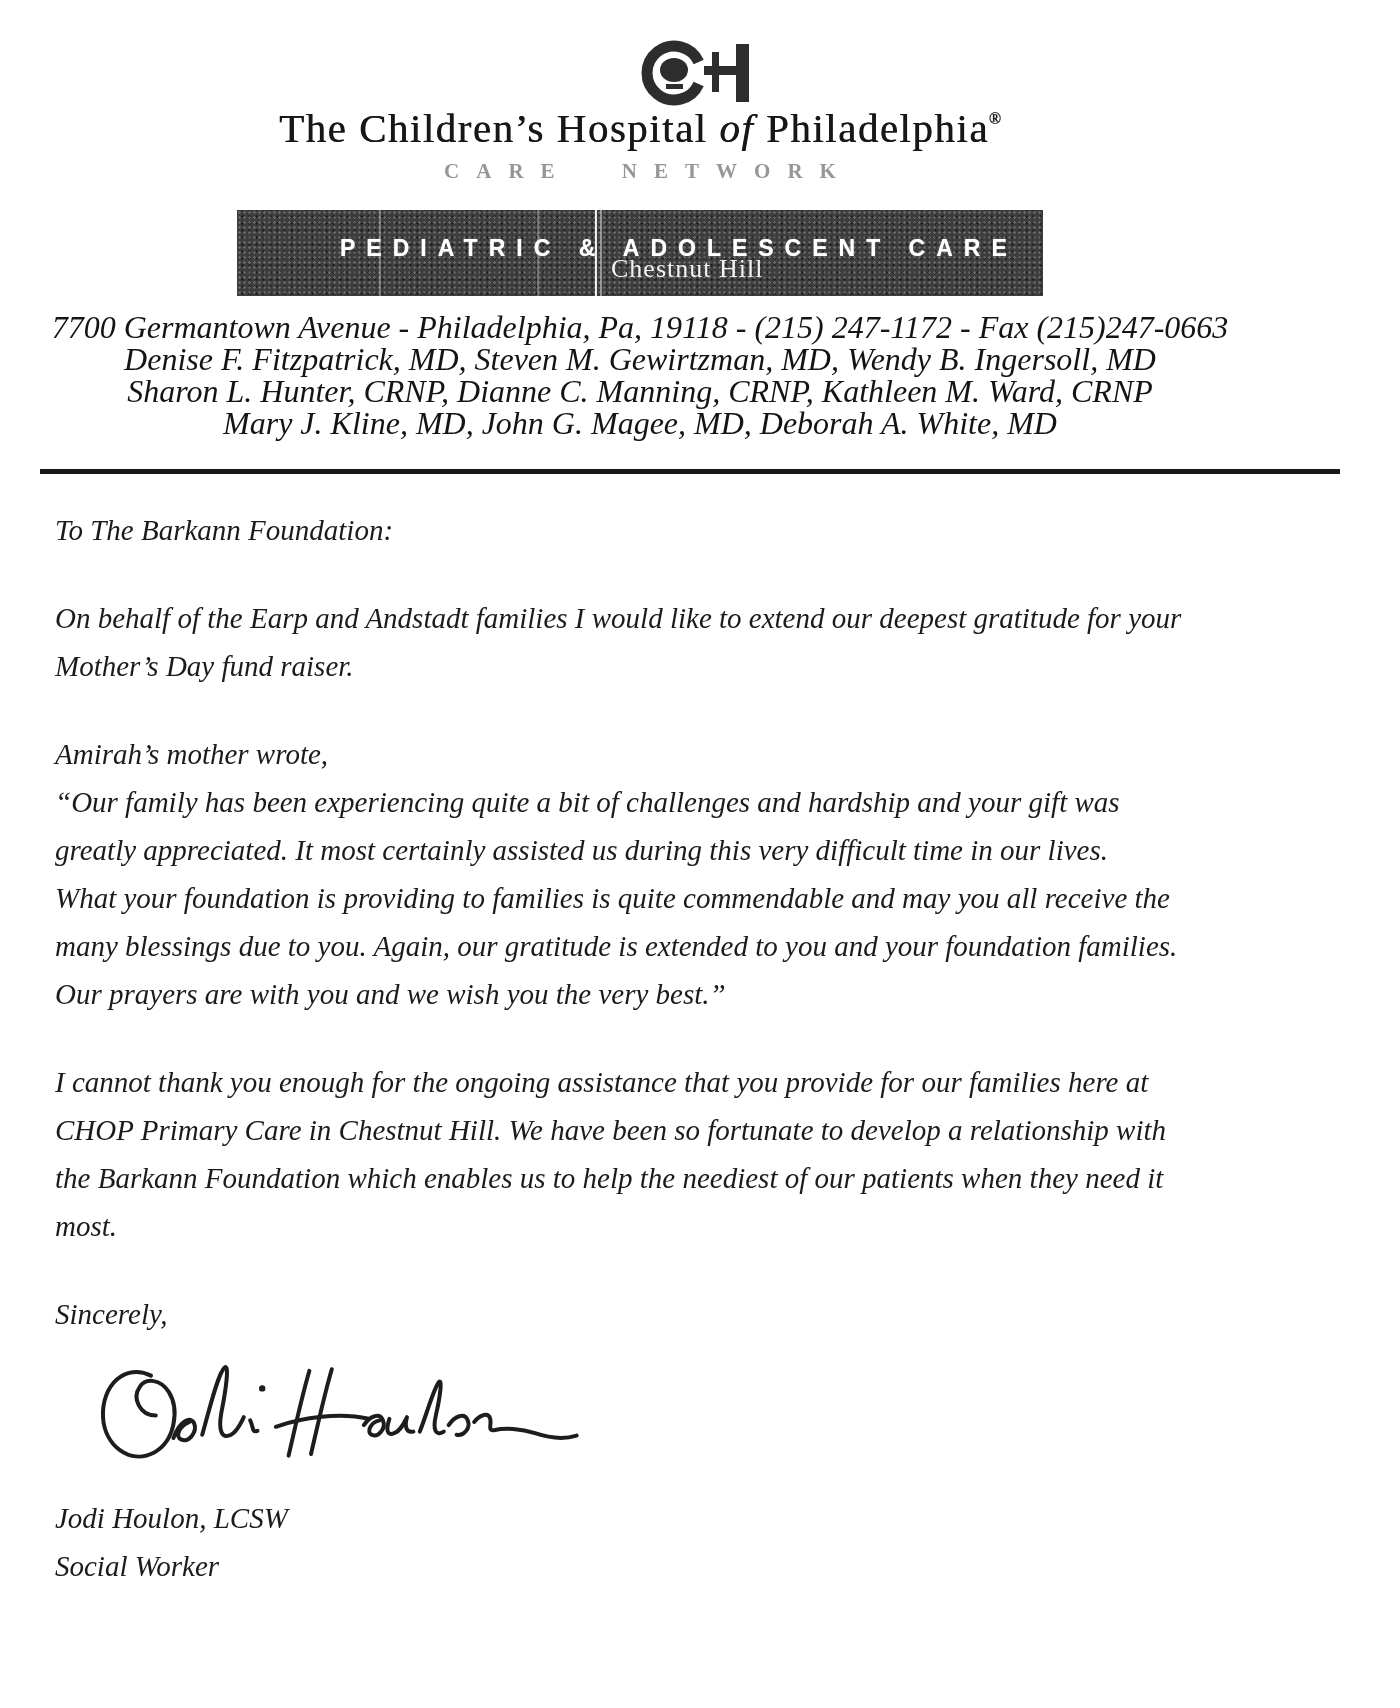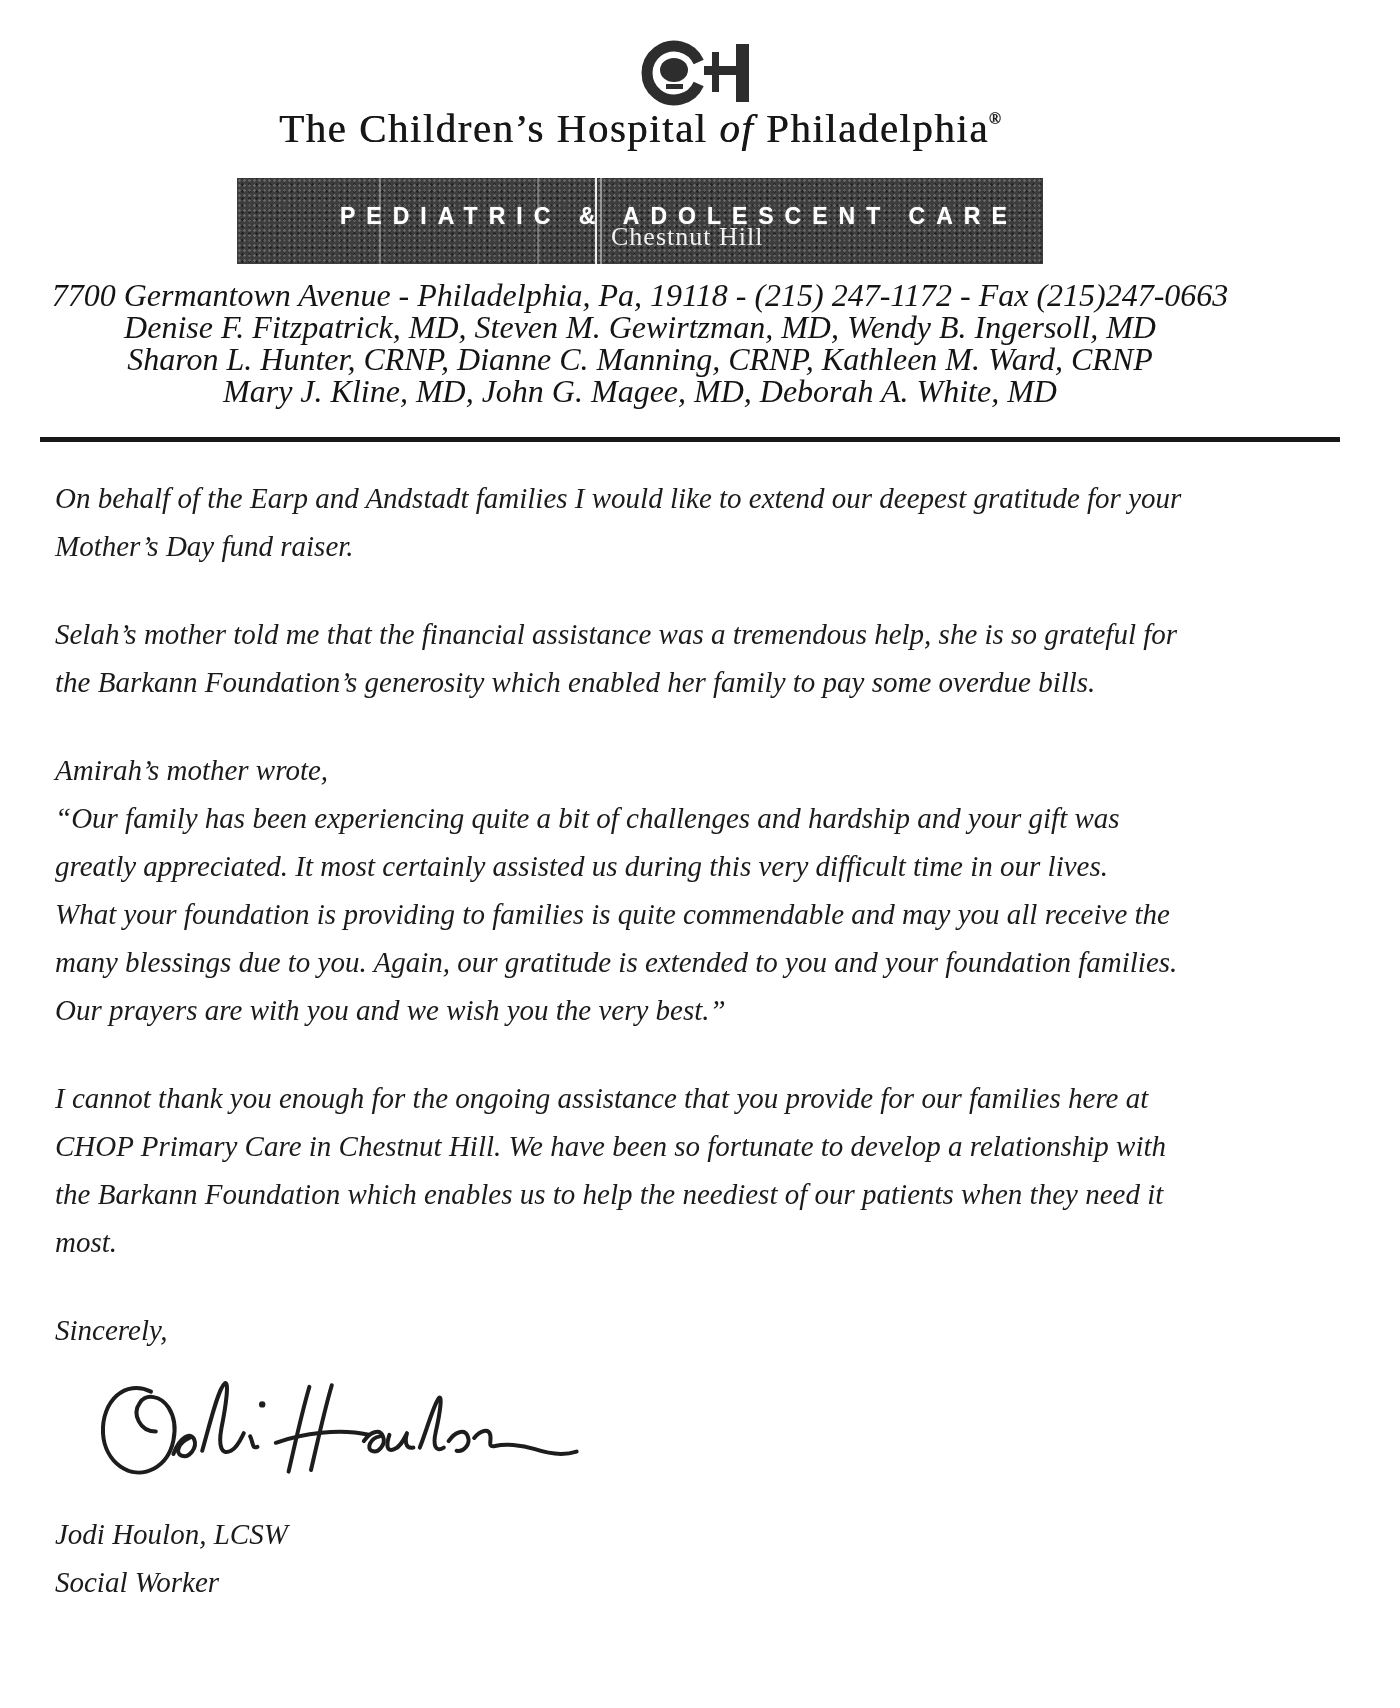--- a/index.html
+++ b/index.html
@@ -88,20 +88,21 @@
         <rect class="ink" x="100" y="8" width="13" height="58"></rect>
       </svg>
     </div>
 
     <h1 class="hospital-name">
       <span>The Children’s Hospital</span>
       <span class="of">of</span>
       <span>Philadelphia</span><sup class="reg">®</sup>
     </h1>
 
+    <div class="care-network">CARE NETWORK</div>
 
     <div class="banner">
       <div class="banner-line art1"></div>
       <div class="banner-line art2"></div>
       <div class="banner-divider"></div>
       <div class="banner-title">PEDIATRIC &amp; ADOLESCENT CARE</div>
       <div class="banner-sub">Chestnut Hill</div>
     </div>
 
     <div class="address">
@@ -110,24 +111,23 @@
       <div>Sharon L. Hunter, CRNP, Dianne C. Manning, CRNP, Kathleen M. Ward, CRNP</div>
       <div>Mary J. Kline, MD, John G. Magee, MD, Deborah A. White, MD</div>
     </div>
 
   </header>
 
   <div class="rule"></div>
 
   <main class="body-text">
 
+    <p>To The Barkann Foundation:</p>
     <p>On behalf of the Earp and Andstadt families I would like to extend our deepest gratitude for your
 Mother’s Day fund raiser.</p>
-    <p>Selah’s mother told me that the financial assistance was a tremendous help, she is so grateful for
-the Barkann Foundation’s generosity which enabled her family to pay some overdue bills.</p>
     <p>Amirah’s mother wrote,
 “Our family has been experiencing quite a bit of challenges and hardship and your gift was
 greatly appreciated. It most certainly assisted us during this very difficult time in our lives.
 What your foundation is providing to families is quite commendable and may you all receive the
 many blessings due to you. Again, our gratitude is extended to you and your foundation families.
 Our prayers are with you and we wish you the very best.”</p>
     <p>I cannot thank you enough for the ongoing assistance that you provide for our families here at
 CHOP Primary Care in Chestnut Hill. We have been so fortunate to develop a relationship with
 the Barkann Foundation which enables us to help the neediest of our patients when they need it
 most.</p>

